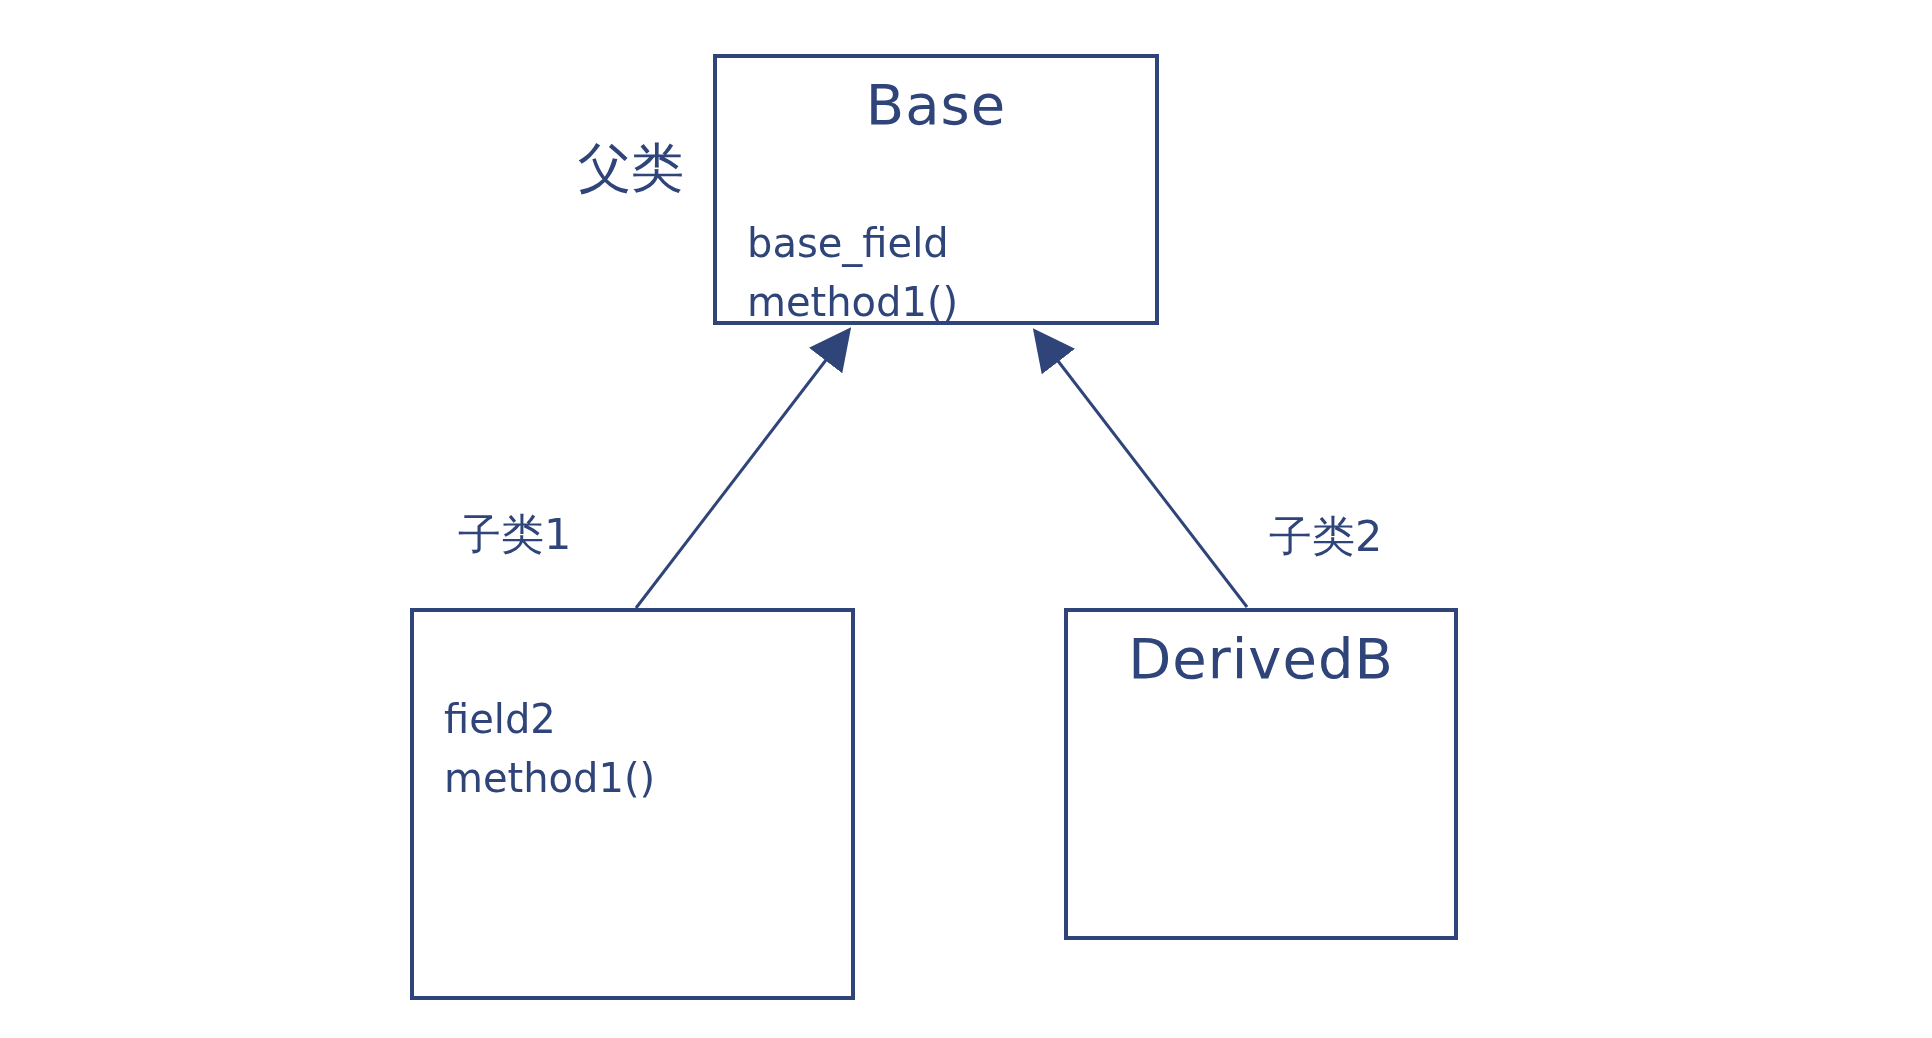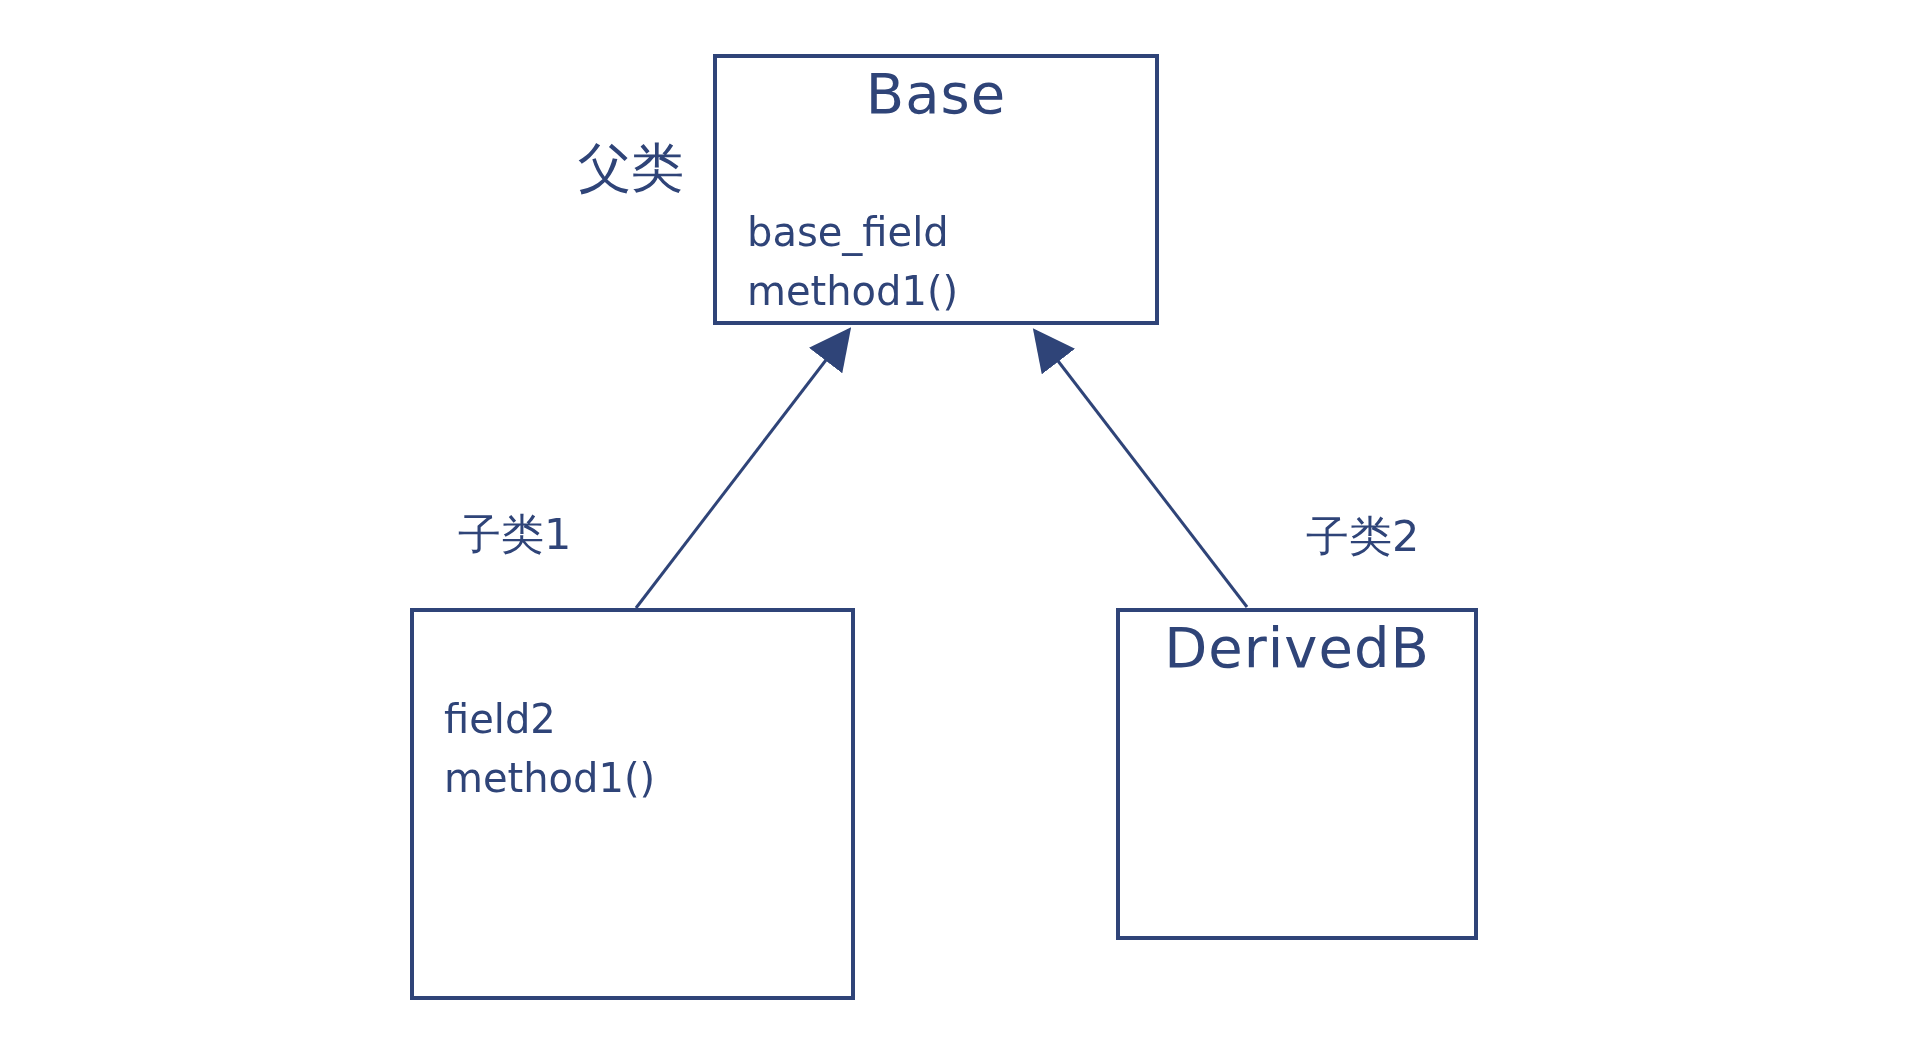--- a/index.html
+++ b/index.html
@@ -25,23 +25,23 @@
     pointer-events: none;
   }
   .class-box {
     position: absolute;
     box-sizing: border-box;
     border: 4px solid #2f4478;
     background: #ffffff;
   }
   .class-box.base      { left: 713px;  top: 54px;  width: 446px; height: 271px; }
   .class-box.derived-a { left: 410px;  top: 608px; width: 445px; height: 392px; }
-  .class-box.derived-b { left: 1116px; top: 608px; width: 362px; height: 332px; }
+  .class-box.derived-b { left: 1064px; top: 608px; width: 394px; height: 332px; }
   .class-title {
-    padding-top: 5px;
+    padding-top: 16px;
     text-align: center;
     font-size: 56px;
     font-weight: 500;
     line-height: 1.1;
     letter-spacing: 1px;
     white-space: nowrap;
   }
   .class-members {
     margin-top: 78px;
     padding-left: 30px;
@@ -50,21 +50,21 @@
     white-space: nowrap;
   }
   .anno-label {
     position: absolute;
     font-size: 53px;
     line-height: 1.2;
     white-space: nowrap;
   }
   .anno-label.parent { left: 578px;  top: 136px; }
   .anno-label.child1 { left: 458px;  top: 509px; font-size: 43px; }
-  .anno-label.child2 { left: 1269px; top: 511px; font-size: 43px; margin-left: 37px; }
+  .anno-label.child2 { left: 1269px; top: 511px; font-size: 43px; }
 </style>
 </head>
 <body>
 
 <div class="canvas">
 
   <svg class="arrow-layer" viewBox="0 0 1932 1038" xmlns="http://www.w3.org/2000/svg">
     <defs>
       <marker id="arrowhead" viewBox="0 0 12 12" refX="11" refY="6" markerWidth="14" markerHeight="14" markerUnits="strokeWidth" orient="auto">
         <path d="M0,0 L12,6 L0,12 Z" fill="#2f4478"></path>

